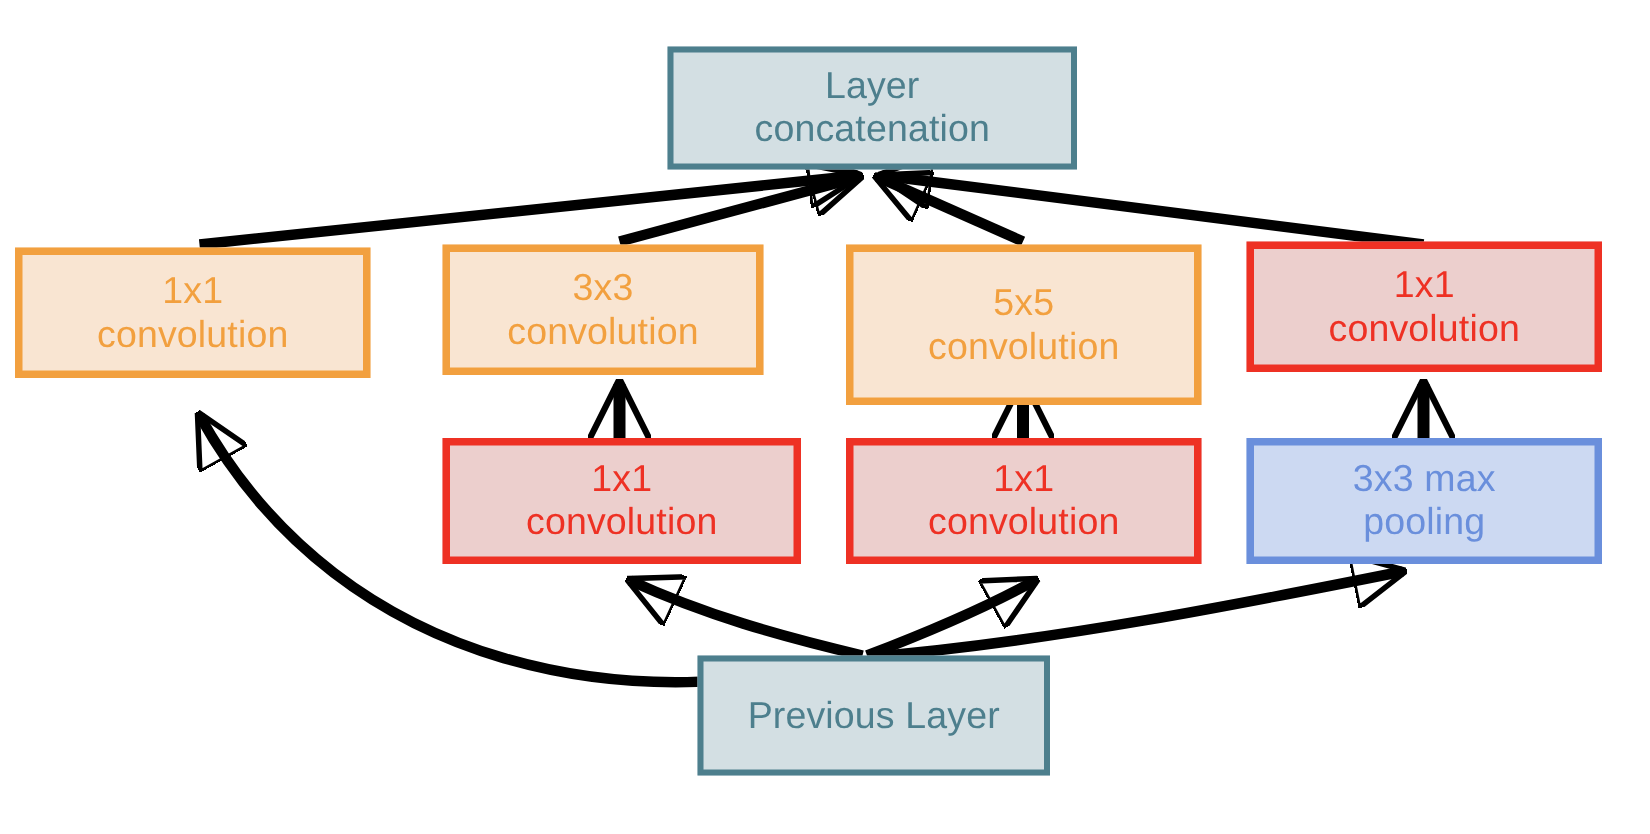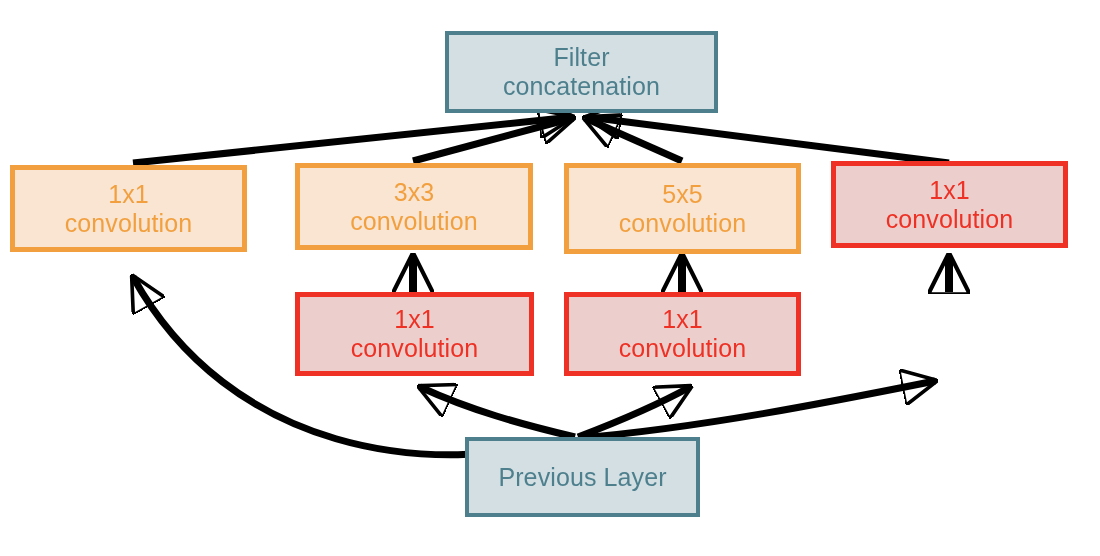--- a/index.html
+++ b/index.html
@@ -86,37 +86,39 @@
     <line x1="413" y1="292" x2="413" y2="256" stroke-width="8" marker-end="url(#ah)"></line>
     <line x1="682" y1="292" x2="682" y2="256" stroke-width="8" marker-end="url(#ah)"></line>
     <line x1="949" y1="292" x2="949" y2="256" stroke-width="8" marker-end="url(#ah)"></line>
 
     <path d="M 133 163 L 572 117" stroke-width="7" marker-end="url(#ah)"></path>
     <path d="M 413 161 L 573 118" stroke-width="7" marker-end="url(#ah)"></path>
     <path d="M 682 161 L 585 118" stroke-width="7" marker-end="url(#ah)"></path>
     <path d="M 949 163 L 588 117" stroke-width="7" marker-end="url(#ah)"></path>
   </svg>
 
-  <div class="node node-teal" style="left:445px; top:31px; width:273px; height:82px;">Filter
+  <div class="node node-teal" style="left:445px; top:31px; width:273px; height:82px;">Layer
 concatenation</div>
 
   <div class="node node-orange" style="left:10px; top:165px; width:237px; height:87px;">1x1
 convolution</div>
 
-  <div class="node node-orange" style="left:295px; top:163px; width:238px; height:87px;">3x3
+  <div class="node node-orange" style="left:295px; top:163px; width:214px; height:87px;">3x3
 convolution</div>
 
-  <div class="node node-orange" style="left:564px; top:163px; width:237px; height:91px;">5x5
+  <div class="node node-orange" style="left:564px; top:163px; width:237px; height:107px;">5x5
 convolution</div>
 
   <div class="node node-red" style="left:831px; top:161px; width:237px; height:87px;">1x1
 convolution</div>
 
   <div class="node node-red" style="left:295px; top:292px; width:239px; height:84px;">1x1
 convolution</div>
 
   <div class="node node-red" style="left:564px; top:292px; width:237px; height:84px;">1x1
 convolution</div>
 
+  <div class="node node-blue" style="left:831px; top:292px; width:237px; height:84px;">3x3 max
+pooling</div>
 
   <div class="node node-teal" style="left:465px; top:437px; width:235px; height:80px;text-align:right;">Previous Layer</div>
 
 </div>
 
 </body></html>

